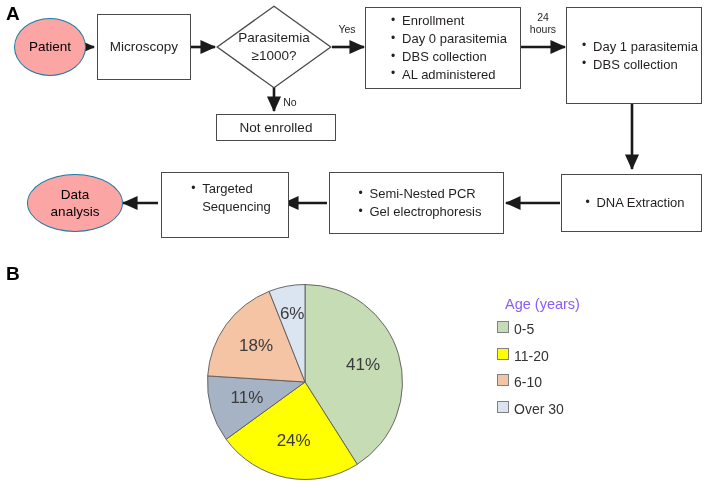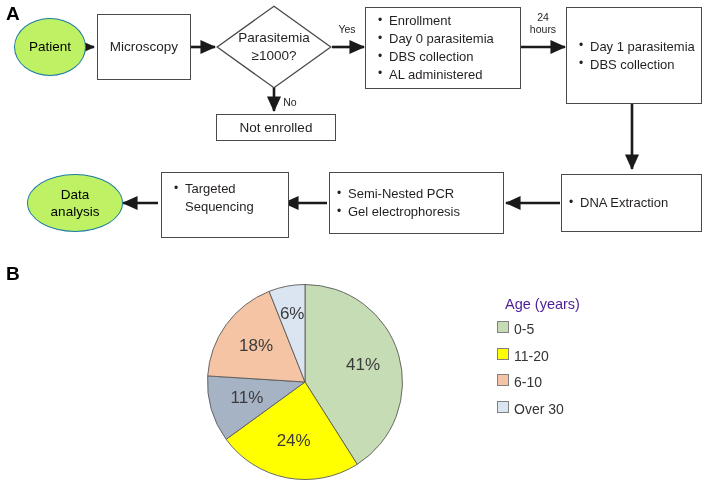--- a/index.html
+++ b/index.html
@@ -26,21 +26,21 @@
   #panel-b-letter{left:6px;top:264px;}
 
   
   .node{
     position:absolute;
     box-sizing:border-box;
     background:#ffffff;
     border:1.3px solid #4a4a4a;
     display:flex;
     align-items:center;
-    justify-content:flex-start;
+    justify-content:center;
   }
   .node.center{justify-content:center;text-align:right;}
   .node-text{
     font-size:13.5px;
     line-height:1.32;
     color:#231f20;
     white-space:pre-line;
   }
   .node .bullets{
     margin:0;
@@ -60,21 +60,21 @@
     position:absolute;
     left:-1px;
     top:-0.5px;
     font-size:12px;
   }
 
   
   .ellipse{
     position:absolute;
     box-sizing:border-box;
-    background:#bef264;
+    background:#fca5a5;
     border:1.1px solid #1b7ba5;
     border-radius:50%;
     display:flex;
     align-items:center;
     justify-content:center;
     text-align:center;
   }
   .ellipse .ell-text{
     font-size:13.5px;
     line-height:1.28;
@@ -129,21 +129,21 @@
 
   
   #legend{
     position:absolute;
     left:497px;
     top:296px;
     width:150px;
   }
   #legend-title{
     font-size:14.5px;
-    color:#4c1d95;
+    color:#8b5cf6;
     margin:0 0 9px 8px;
     white-space:nowrap;
   }
   .legend-row{
     display:flex;
     margin-bottom:11.5px;
     height:15px;
   }
   .legend-swatch{
     width:12px;height:12px;

